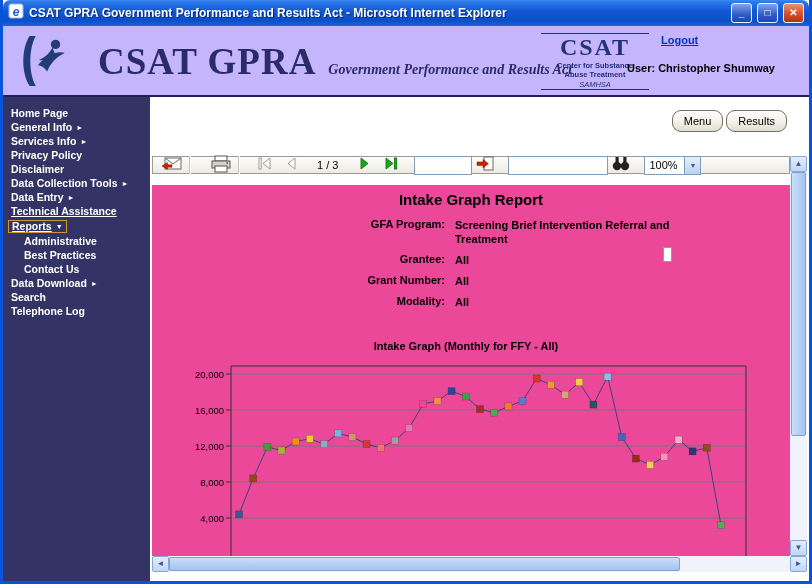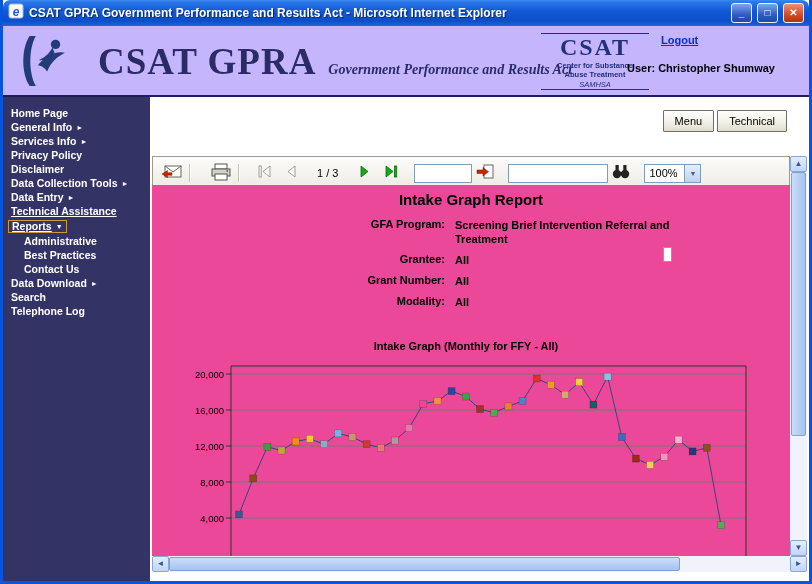--- a/index.html
+++ b/index.html
@@ -38,26 +38,26 @@
   .nav-item { color: #fff; font-size: 10.5px; font-weight: bold; padding: 1.5px 4px 1.5px 8px; line-height: 11px; cursor: pointer; white-space: nowrap; }
   .nav-item.indent { padding-left: 21px; }
   .nav-wrap { display: inline-flex; align-items: center; gap: 4px; }
   .nav-wrap.active-box { border: 1px solid #CC9933; padding: 0 3px; margin-left: -3px; }
   .nav-arrow { font-size: 7px; line-height: 1; }
   .u { text-decoration: underline; text-align: right; }
 
   .main { flex: 1; position: relative; background: #fff; min-width: 0; }
   .top-buttons { position: absolute; top: 13px; right: 22px; display: flex; gap: 3px; }
   .xp-btn { font-family: "Liberation Sans", sans-serif; font-size: 11px; height: 22px; padding: 0 11px; color: #000;
-    background: linear-gradient(180deg, #FEFEFD, #F2F0E8 55%, #E0DCCE); border: 1px solid #716F64; border-radius: 1px; cursor: pointer; }
+    background: linear-gradient(180deg, #FEFEFD, #F2F0E8 55%, #E0DCCE); border: 1px solid #716F64; border-radius: 9px; cursor: pointer; }
 
   
   .viewer { position: absolute; left: 2px; right: 2px; top: 59px; bottom: 9px; }
   .toolbar { position: absolute; left: 0; right: 17px; top: 0; height: 17px;
-    background: linear-gradient(180deg, #FCFCFA, #ECEAE2); border: 1px solid #9C9A92; display: flex; align-items: center; padding: 16px 6px; }
+    background: linear-gradient(180deg, #FCFCFA, #ECEAE2); border: 1px solid #9C9A92; display: flex; align-items: center; padding: 8px 6px; }
   .tb-btn { width: 26px; height: 24px; display: flex; align-items: center; justify-content: center; background: transparent; border: none; cursor: pointer; }
   .tb-sep { width: 1px; height: 18px; background: #C3C1B8; box-shadow: 1px 0 0 #fff; margin: 0 4px; }
   .page-indicator { font-size: 11px; color: #000; margin: 0 14px; white-space: nowrap; }
   .tb-input { height: 19px; border: 1px solid #7F9DB9; font-size: 11px; padding: 0 3px; font-family: "Liberation Sans", sans-serif; }
   .goto-input { width: 58px; margin-left: 10px; }
   .search-input { width: 100px; margin-left: 10px; }
   .zoom-select { width: 57px; height: 19px; margin-left: 10px; border: 1px solid #7F9DB9; background: #fff; display: flex; align-items: center; font-size: 11px; padding-left: 4px; cursor: pointer; }
   .dd-btn { margin-left: auto; width: 16px; height: 17px; border-left: 1px solid #7F9DB9;
     background: linear-gradient(180deg, #E6EEFB, #BCD2F2); display: flex; align-items: center; justify-content: center; color: #3C5A99; font-size: 7px; }
 
@@ -182,21 +182,21 @@
             <span class="nav-label">Search</span>
           </span></div>
         <div class="nav-item"><span class="nav-wrap">
             <span class="nav-label">Telephone Log</span>
           </span></div>
       </div>
 
     <div class="main">
       <div class="top-buttons">
         <button class="xp-btn">Menu</button>
-        <button class="xp-btn">Technical</button>
+        <button class="xp-btn">Results</button>
       </div>
 
       <div class="viewer">
 
         <div class="toolbar">
           <button class="tb-btn">
             <span>
               <svg width="22" height="18" viewBox="0 0 22 18">
                 <rect x="4" y="3" width="16" height="11" fill="#FFFFF6" stroke="#666"></rect>
                 <path d="M4 3 L12 9 L20 3" fill="none" stroke="#666"></path>

